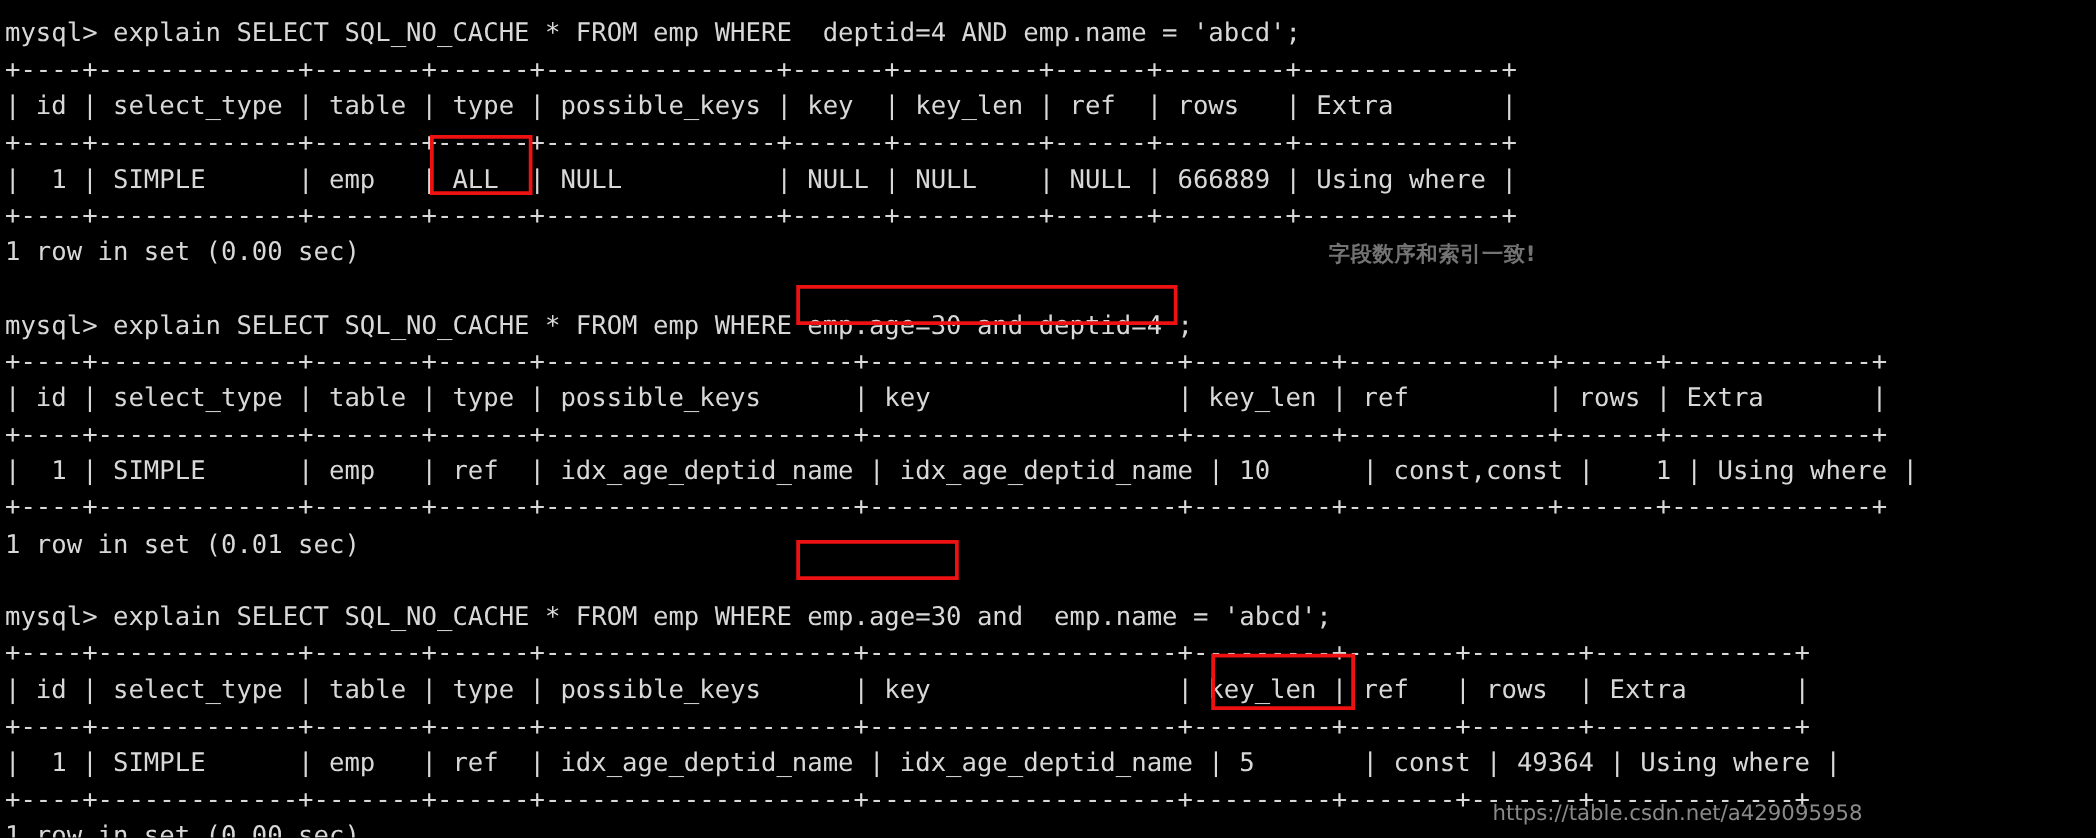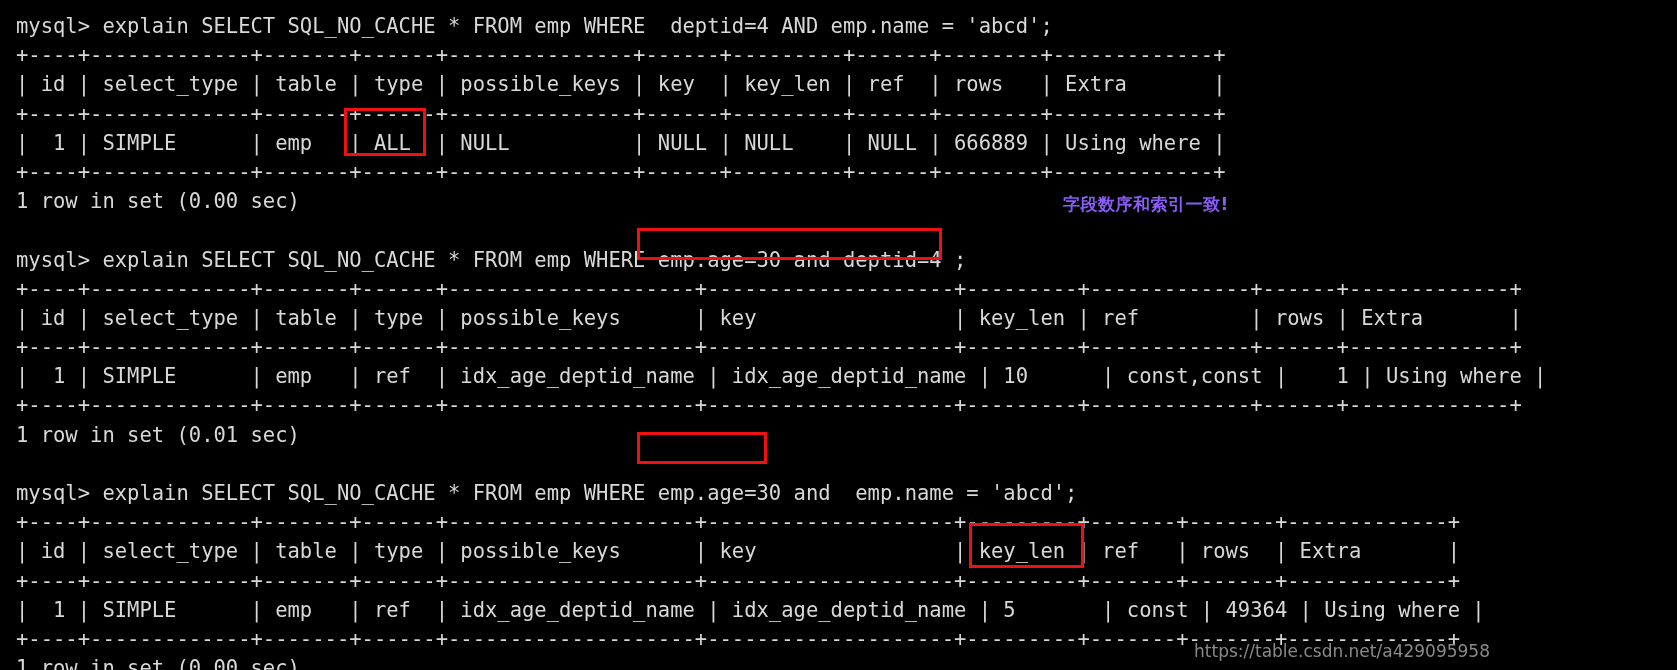--- a/index.html
+++ b/index.html
@@ -17,21 +17,21 @@
   #terminal {
     position: relative;
     width: 1498px;
     height: 670px;
     background: #000000;
     color: #d8d8d8;
     font-family: "DejaVu Sans Mono", "Liberation Mono", monospace;
     font-size: 20.5px;
     line-height: 29.2px;
     letter-spacing: 0px;
-    padding: 12px 0 0 16px;
+    padding: 12px 0 0 4px;
     box-sizing: border-box;
   }
 
   .line {
     white-space: pre;
     height: 29.2px;
     font-family: "DejaVu Sans Mono", "Liberation Mono", monospace;
   }
 
   .blank {
@@ -42,21 +42,21 @@
   
   .redbox {
     position: absolute;
     border: 3px solid #ee1111;
     box-sizing: border-box;
     pointer-events: none;
   }
 
   .annot-cn {
     position: absolute;
-    color: #8b5cf6;
+    color: #737373;
     font-family: "DejaVu Sans", "Liberation Sans", sans-serif;
     font-size: 17px;
     font-weight: bold;
     white-space: nowrap;
     letter-spacing: 0.5px;
   }
 
   .watermark {
     position: absolute;
     right: 8px;

